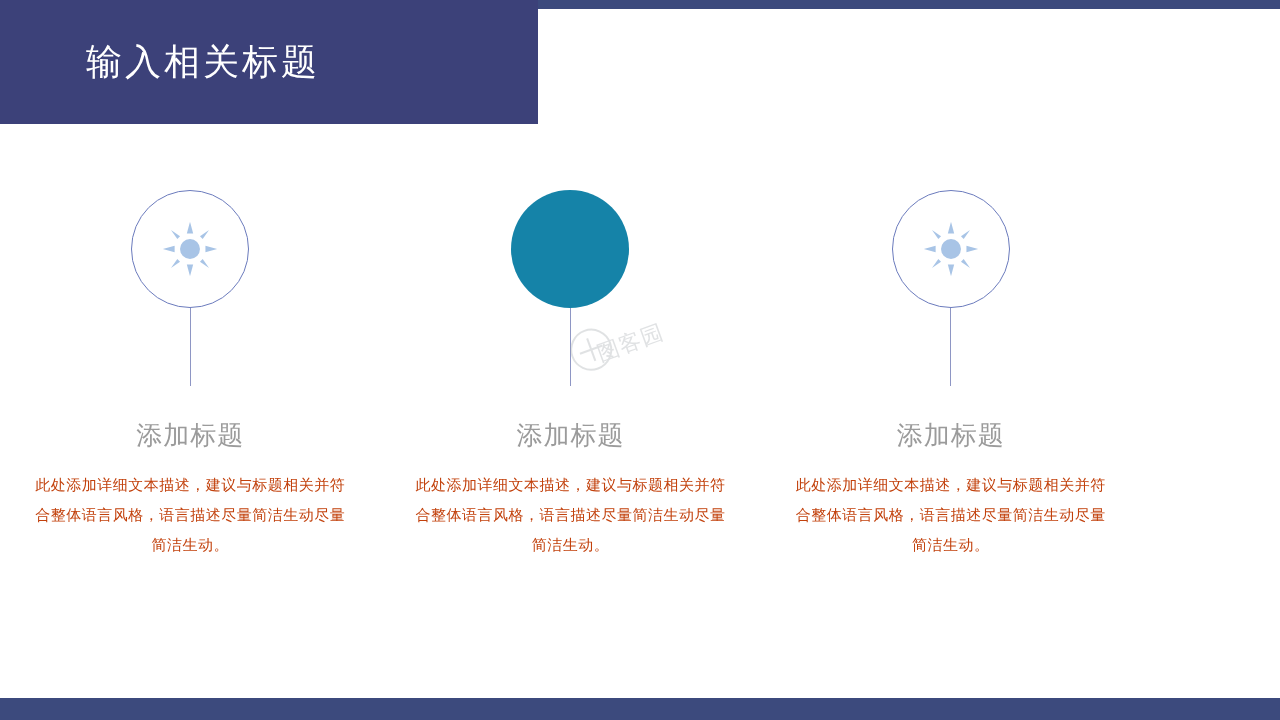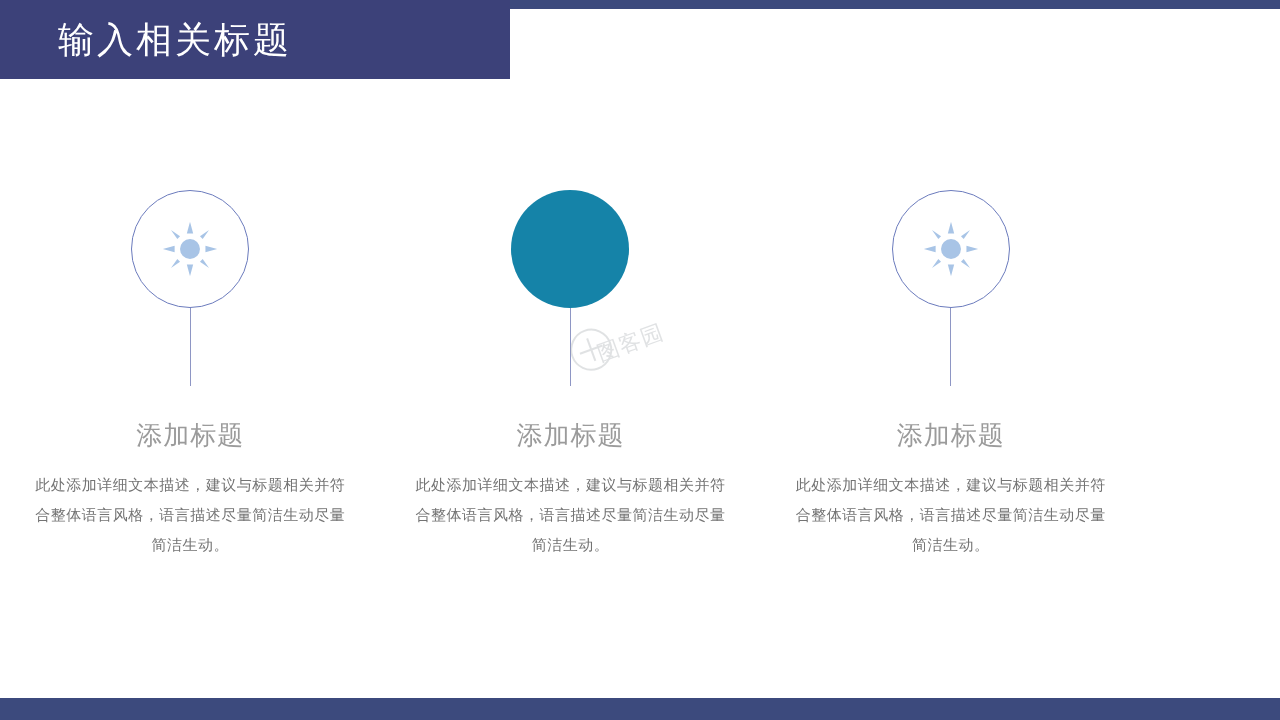--- a/index.html
+++ b/index.html
@@ -27,24 +27,25 @@
     width: 1280px;
     height: 9px;
     background: #3c4a7d;
   }
   
   .title-block {
     position: absolute;
     top: 0;
     left: 0;
     width: 510px;
-    height: 79px;
+    height: 124px;
     background: #3c4179;
     display: flex;
     align-items: center;
+    padding-left: 28px;
   }
   .title-text {
     color: #ffffff;
     font-size: 36px;
     letter-spacing: 3px;
     margin-left: 58px;
     font-weight: normal;
     line-height: 1;
   }
   
@@ -98,21 +99,21 @@
     margin-top: 36px;
     font-size: 26px;
     color: #9b9b9b;
     letter-spacing: 1px;
     line-height: 1;
   }
   .col-body {
     margin-top: 22px;
     width: 310px;
     font-size: 15px;
-    color: #737373;
+    color: #c2410c;
     line-height: 2;
     text-align: center;
     letter-spacing: 0.5px;
   }
   
   .sun-icon {
     width: 58px;
     height: 58px;
     display: block;
   }

